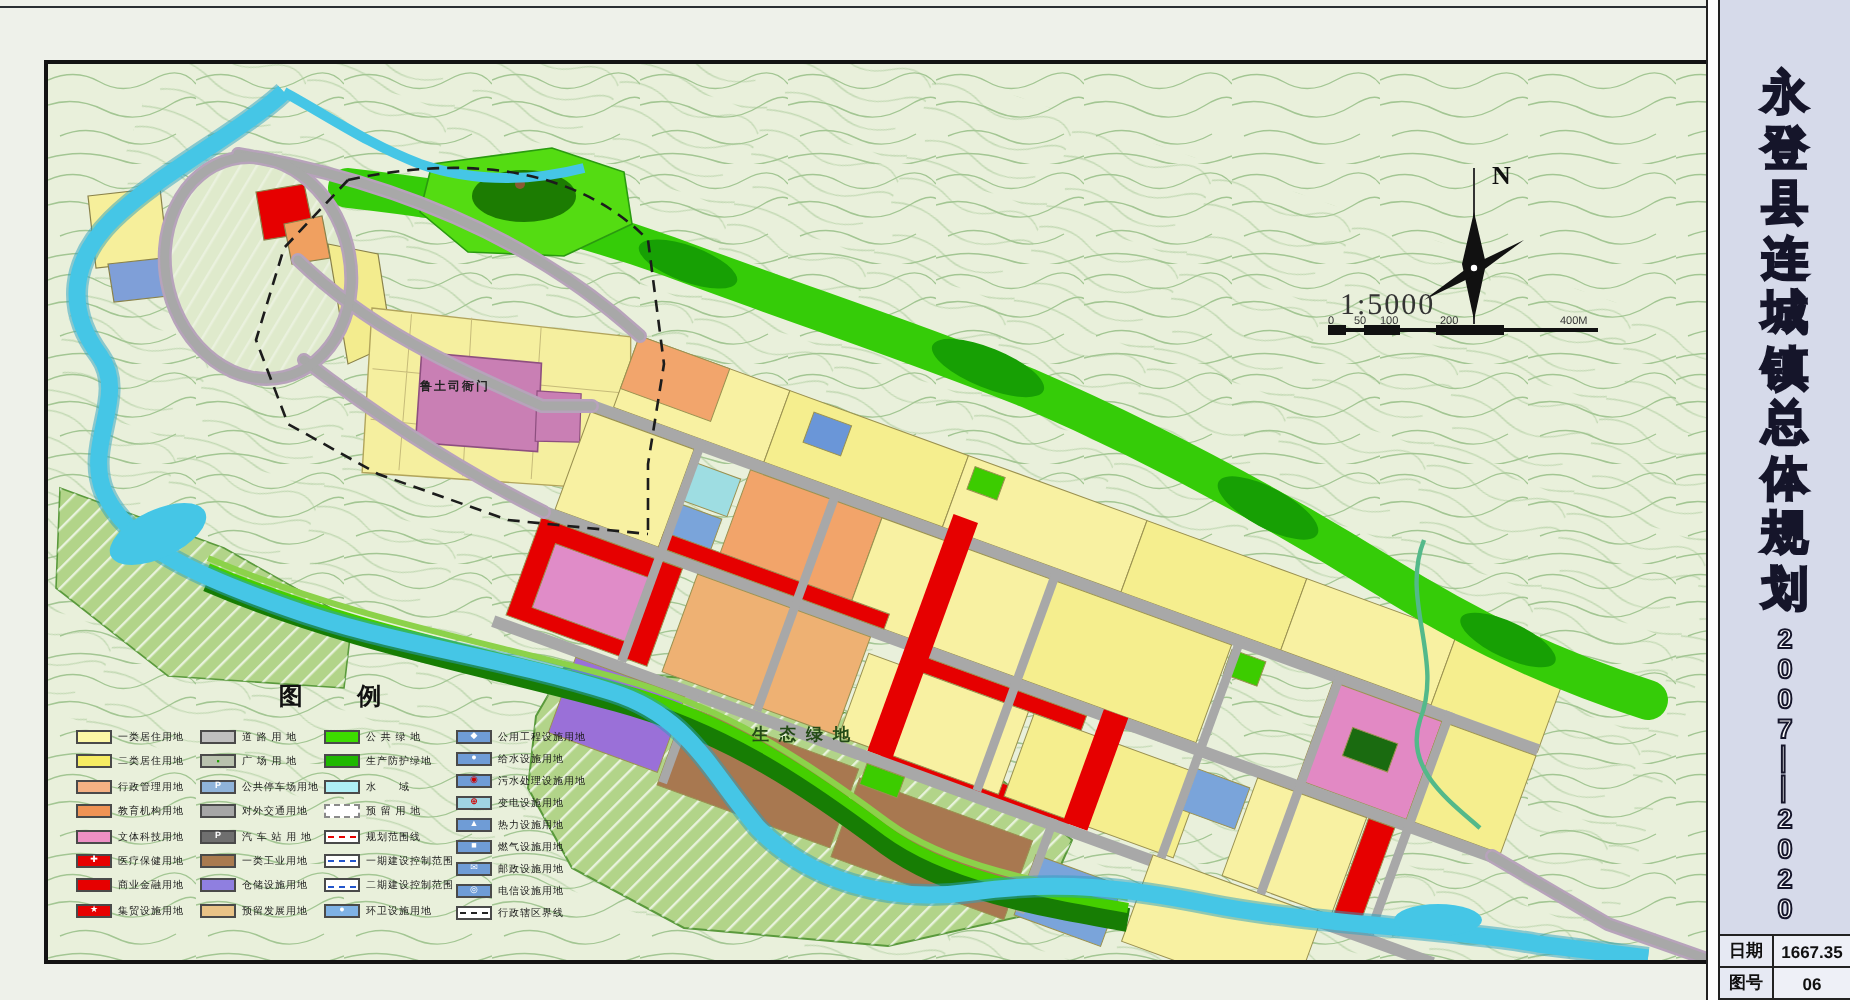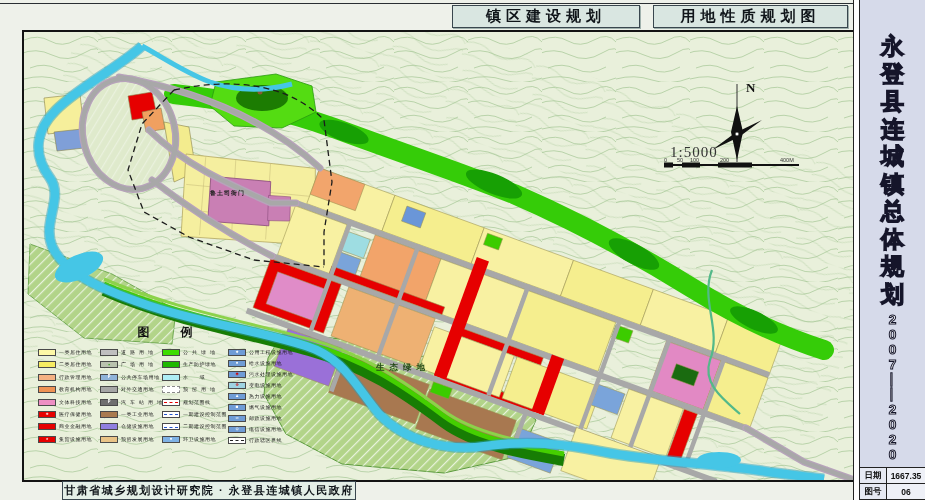--- a/index.html
+++ b/index.html
@@ -9,21 +9,21 @@
      display:flex;align-items:center;justify-content:center;font-weight:bold;font-size:15px;
      letter-spacing:5px;color:#10151a;z-index:3;box-shadow:1px 1px 0 #9fb0ac;}
   .title-box.left{left:452px;width:186px;}
   .title-box.right{left:653px;width:193px;}
 
   .map-frame{position:absolute;left:22px;top:30px;width:829px;height:448px;border:2px solid #131313;
      background:#e9f0db;overflow:hidden;z-index:2;}
   .map-frame svg{position:absolute;left:0;top:0;}
 
   
-  .legend{position:absolute;left:12px;top:292px;width:330px;height:136px;z-index:5;font-family:Liberation Mono, monospace;}
+  .legend{position:absolute;left:12px;top:308px;width:330px;height:136px;z-index:5;}
   .legend-title{position:absolute;left:70px;top:0px;width:130px;text-align:center;font-size:12px;
      font-weight:bold;letter-spacing:12px;color:#111;}
   .legend-col{position:absolute;top:24px;}
   .legend-item{position:absolute;left:0;display:flex;align-items:center;height:9px;}
   .legend-swatch{width:18px;height:7px;border:0.5px solid #4a4a4a;box-sizing:border-box;position:relative;
      display:flex;align-items:center;justify-content:center;flex:none;}
   .legend-swatch .ln{position:absolute;left:1px;right:1px;top:2.4px;border-top:1.2px dashed #e00;}
   .legend-swatch .gl{font-size:4.5px;line-height:4.5px;color:#fff;font-weight:bold;}
   .legend-label{margin-left:3px;font-size:5px;letter-spacing:0.5px;color:#1a1a1a;white-space:nowrap;}
 
@@ -49,26 +49,20 @@
   .footer-box{position:absolute;left:62px;top:481px;width:292px;height:17px;background:#e4efe7;
      border:1px solid #39464e;display:flex;align-items:center;justify-content:center;
      font-size:11px;font-weight:bold;letter-spacing:1.5px;color:#10151a;z-index:3;}
 </style>
 </head>
 <body>
 
 <div class="page">
   <div class="top-rule"></div>
 
-  <div class="title-box left">
-    <span>镇区建设规划</span>
-  </div>
-  <div class="title-box right">
-    <span>用地性质规划图</span>
-  </div>
 
   <div class="map-frame">
     <svg width="829" height="448" viewBox="0 0 829 448">
       <defs>
         <pattern id="topo" width="74" height="50" patternUnits="userSpaceOnUse">
           <path d="M0 8 Q14 2 26 9 T52 8 T74 10" stroke="#a3c693" fill="none" stroke-width="0.7"></path>
           <path d="M-4 22 Q12 15 28 23 T60 21 T78 24" stroke="#a3c693" fill="none" stroke-width="0.7"></path>
           <path d="M6 36 Q20 30 34 37 T64 35" stroke="#a3c693" fill="none" stroke-width="0.7"></path>
           <path d="M0 47 Q18 42 36 48 T74 46" stroke="#a3c693" fill="none" stroke-width="0.7"></path>
         </pattern>
@@ -457,16 +451,13 @@
             <div class="cell val">1667.35</div>
           </div>
           <div class="info-row">
             <div class="cell lab">图号</div>
             <div class="cell val">06</div>
           </div>
         </div>
     </div>
   </div>
 
-  <div class="footer-box">
-    <span>甘肃省城乡规划设计研究院 · 永登县连城镇人民政府</span>
-  </div>
 </div>
 
 </body></html>

